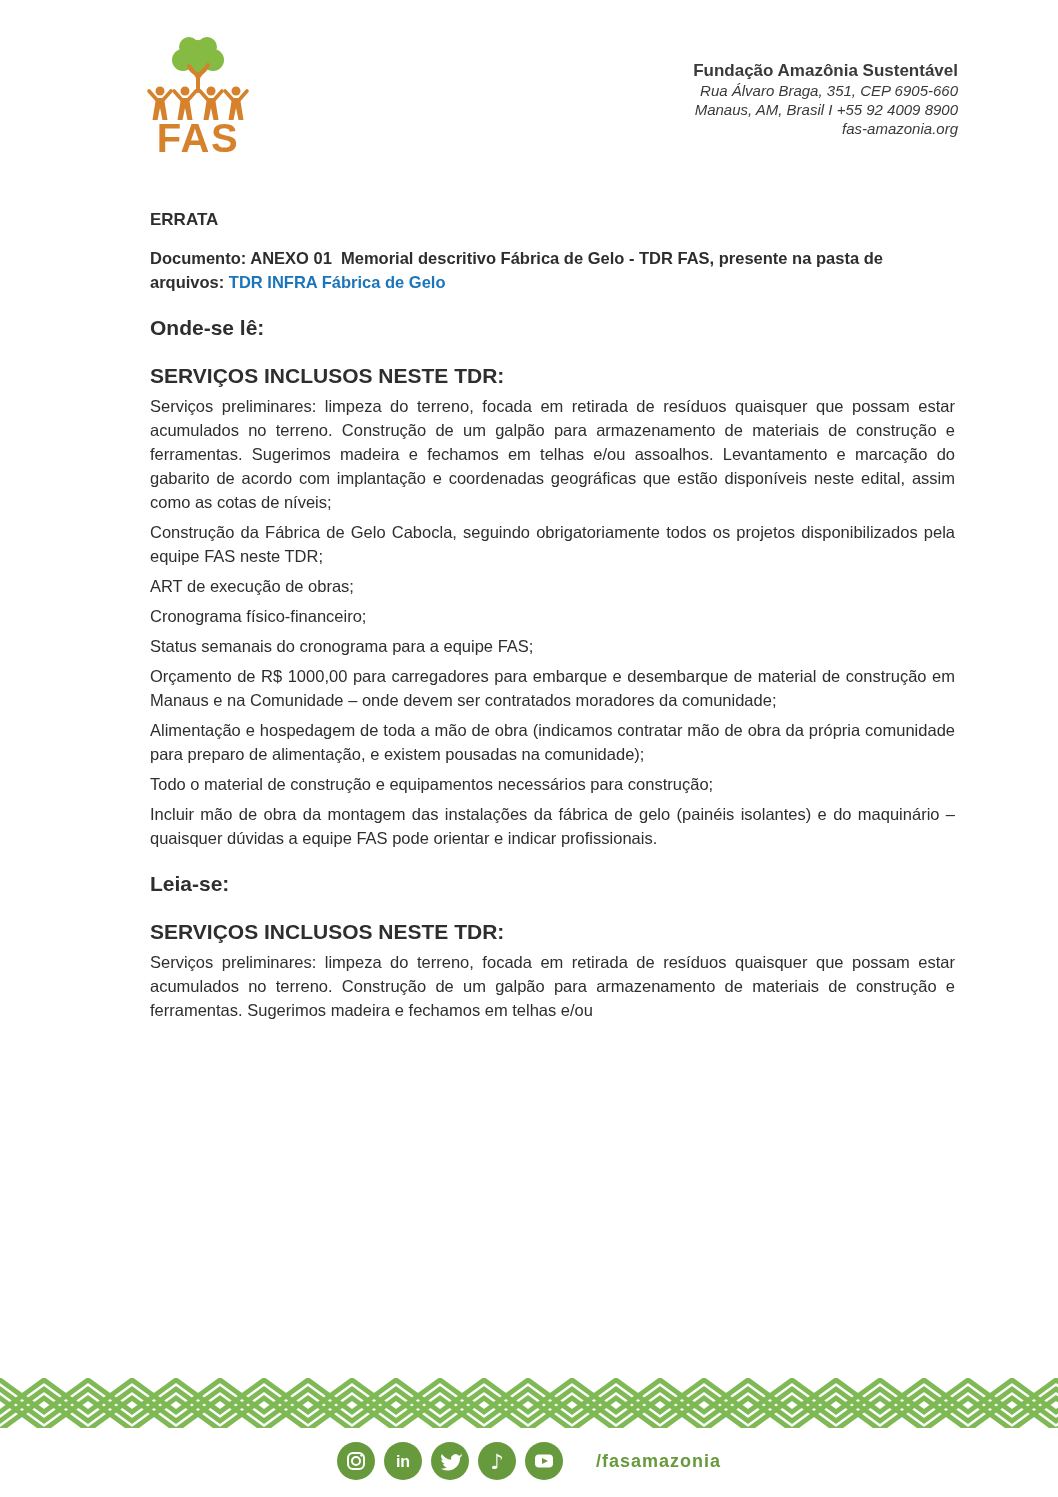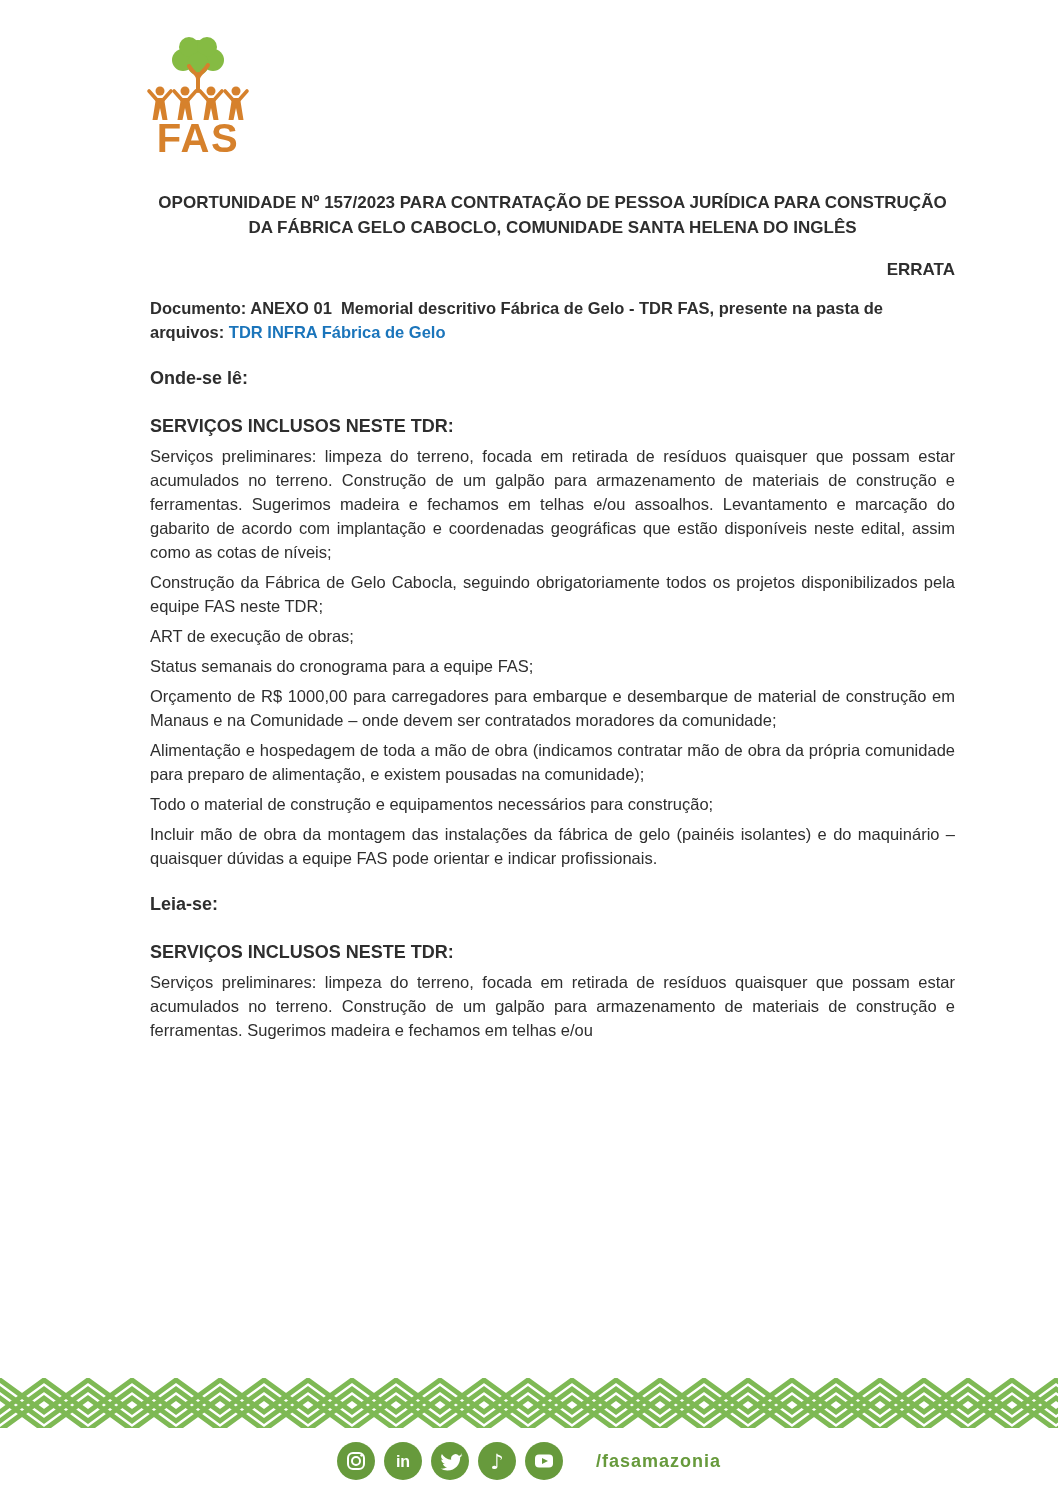--- a/index.html
+++ b/index.html
@@ -13,24 +13,24 @@
   
   .header { position:absolute; top:34px; left:146px; right:100px;
             display:flex; justify-content:space-between; align-items:flex-start; }
   .logo-box { width:104px; height:122px; }
   .org-info { text-align:right; margin-top:26px; color:#3a3a3a; }
   .org-name { font-weight:bold; font-size:17px; line-height:21px; }
   .org-line { font-style:italic; font-size:15px; line-height:19px; }
   
   .content { position:absolute; top:190px; left:150px; width:805px; }
   .doc-title { text-align:center; font-weight:bold; font-size:17px; line-height:25px; }
-  .errata { text-align:right; font-weight:bold; font-size:17px; margin-top:20px; }
+  .errata { text-align:left; font-weight:bold; font-size:17px; margin-top:20px; }
   .doc-ref { margin-top:16px; font-weight:bold; font-size:16.5px; line-height:24px; text-align:left; }
   .doc-ref a { color:#1b75bb; font-weight:bold; cursor:pointer; }
-  .subhead { font-weight:bold; font-size:18px; margin-top:22px; line-height:24px; }
+  .subhead { font-weight:bold; font-size:21px; margin-top:22px; line-height:24px; }
   .subhead.caps { margin-top:24px; }
   p.body-par { font-size:16.5px; line-height:24px; text-align:justify; margin-top:6px; }
   .big-gap { margin-top:22px; }
   
   .zigzag { position:absolute; top:1378px; left:0; width:1058px; height:50px; }
   .social-row { position:absolute; top:1442px; left:0; width:1058px;
                 display:flex; justify-content:center; align-items:center; gap:9px; }
   .social-icon { width:38px; height:38px; display:block; cursor:pointer; }
   .social-handle { font-size:18px; font-weight:bold; color:#679a3c; margin-left:24px; letter-spacing:1px; }
 </style>
@@ -74,40 +74,43 @@
             <circle cx="90" cy="57" r="4.5"></circle>
           <path d="M10,64 L18,64 L21.5,86 L16.5,86 L14,74 L11.5,86 L6.5,86 Z"></path>
           <path d="M35,64 L43,64 L46.5,86 L41.5,86 L39,74 L36.5,86 L31.5,86 Z"></path>
           <path d="M61,64 L69,64 L72.5,86 L67.5,86 L65,74 L62.5,86 L57.5,86 Z"></path>
           <path d="M86,64 L94,64 L97.5,86 L92.5,86 L90,74 L87.5,86 L82.5,86 Z"></path>
         </g>
       </g>
       <text x="52" y="118" text-anchor="middle" font-size="40" font-weight="bold" fill="#d6812c" letter-spacing="1.5" font-family="Liberation Sans, sans-serif">FAS</text>
     </svg>
   </div>
+  <div class="org-info">
+    <div class="org-name">Fundação Amazônia Sustentável</div>
+    <div class="org-line">Rua Álvaro Braga, 351, CEP 6905-660</div>
+    <div class="org-line">Manaus, AM, Brasil I +55 92 4009 8900</div>
+    <div class="org-line">fas-amazonia.org</div>
+  </div>
 </div>
 
 <div class="content">
-  <div class="doc-title">
-    <div>OPORTUNIDADE Nº 157/2023 PARA CONTRATAÇÃO DE PESSOA JURÍDICA PARA CONSTRUÇÃO</div>
-    <div>DA FÁBRICA GELO CABOCLO, COMUNIDADE SANTA HELENA DO INGLÊS</div>
-  </div>
   <div class="errata">ERRATA</div>
 
   <div class="doc-ref">
     <span>Documento: ANEXO 01&nbsp; Memorial descritivo Fábrica de Gelo - TDR FAS, presente na pasta de arquivos: </span><a>TDR INFRA Fábrica de Gelo</a>
   </div>
 
   <div class="subhead">Onde-se lê:</div>
 
   <div class="subhead caps">SERVIÇOS INCLUSOS NESTE TDR:</div>
 
   <p class="body-par">Serviços preliminares: limpeza do terreno, focada em retirada de resíduos quaisquer que possam estar acumulados no terreno. Construção de um galpão para armazenamento de materiais de construção e ferramentas. Sugerimos madeira e fechamos em telhas e/ou assoalhos. Levantamento e marcação do gabarito de acordo com implantação e coordenadas geográficas que estão disponíveis neste edital, assim como as cotas de níveis;</p>
   <p class="body-par">Construção da Fábrica de Gelo Cabocla, seguindo obrigatoriamente todos os projetos disponibilizados pela equipe FAS neste TDR;</p>
   <p class="body-par">ART de execução de obras;</p>
+  <p class="body-par">Cronograma físico-financeiro;</p>
   <p class="body-par">Status semanais do cronograma para a equipe FAS;</p>
   <p class="body-par">Orçamento de R$ 1000,00 para carregadores para embarque e desembarque de material de construção em Manaus e na Comunidade – onde devem ser contratados moradores da comunidade;</p>
   <p class="body-par">Alimentação e hospedagem de toda a mão de obra (indicamos contratar mão de obra da própria comunidade para preparo de alimentação, e existem pousadas na comunidade);</p>
   <p class="body-par">Todo o material de construção e equipamentos necessários para construção;</p>
   <p class="body-par">Incluir mão de obra da montagem das instalações da fábrica de gelo (painéis isolantes) e do maquinário – quaisquer dúvidas a equipe FAS pode orientar e indicar profissionais.</p>
 
   <div class="subhead big-gap">Leia-se:</div>
   <div class="subhead caps">SERVIÇOS INCLUSOS NESTE TDR:</div>
   <p class="body-par">Serviços preliminares: limpeza do terreno, focada em retirada de resíduos quaisquer que possam estar acumulados no terreno. Construção de um galpão para armazenamento de materiais de construção e ferramentas. Sugerimos madeira e fechamos em telhas e/ou</p>
 </div>

